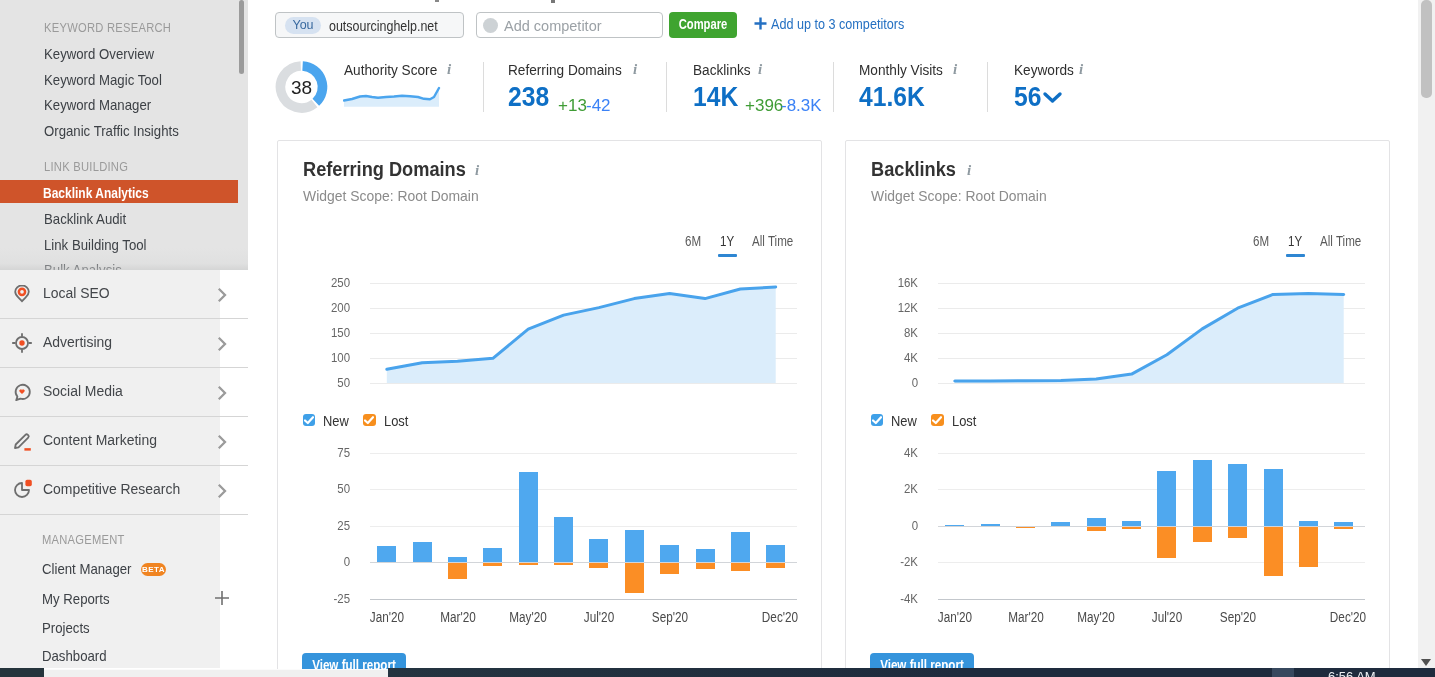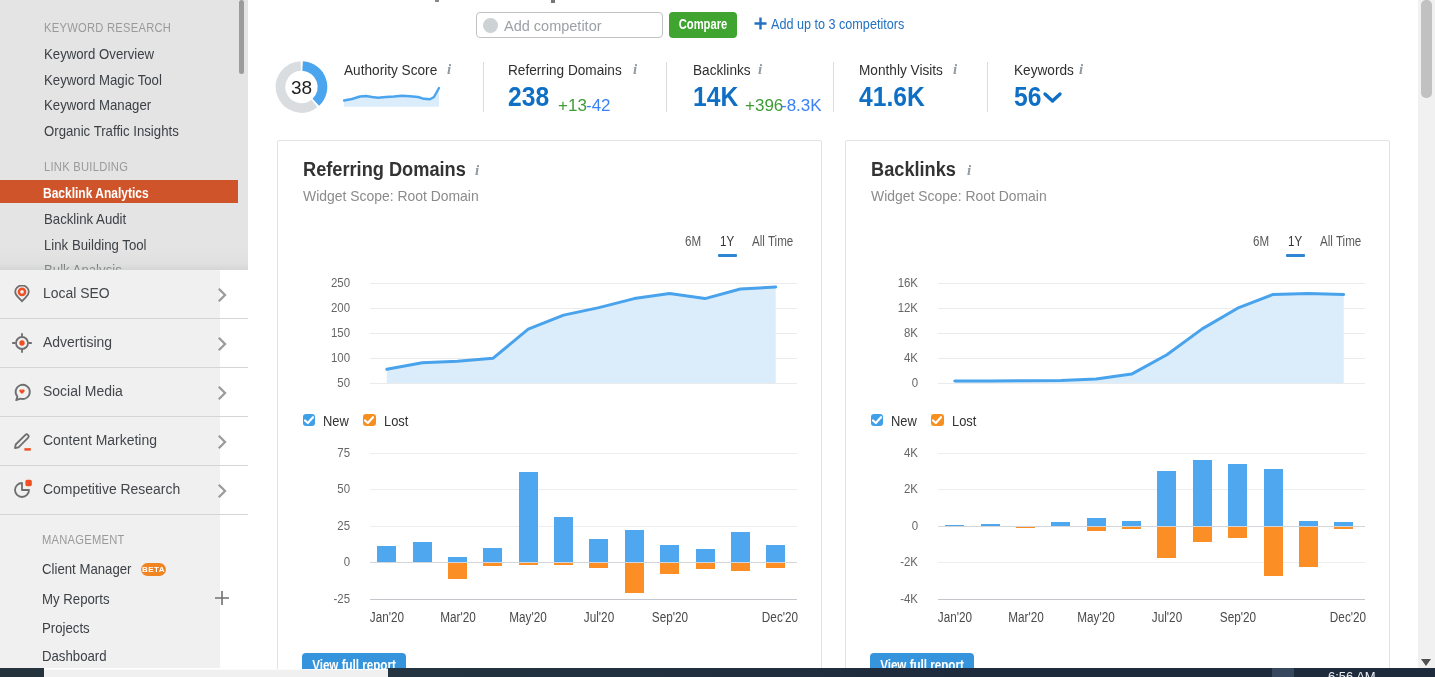--- a/index.html
+++ b/index.html
@@ -182,20 +182,24 @@
   <div class="mitem" style="top:376.5px">Dashboard</div>
 </div>
 <div id="beta">BETA</div>
 <svg id="plusr" width="14" height="14">
       <path d="M7 0 V14 M0 7 H14" stroke="#707070" stroke-width="1.6"></path>
     </svg>
 
 <div class="abs" style="left:435px;top:0;width:4px;height:2px;background:#888"></div>
 <div class="abs" style="left:551px;top:0;width:4px;height:3px;background:#777"></div>
 
+<div class="inp" id="inp1">
+      <div id="youpill">You</div>
+      <div id="dom">outsourcinghelp.net</div>
+    </div>
 <div class="inp" id="inp2">
       <div class="circ"></div>
       <div class="ph">Add competitor</div>
     </div>
 <div id="cmp">
       <span>Compare</span>
     </div>
 <svg id="plusb" width="13" height="13">
       <path d="M6.5 0.5 V12.5 M0.5 6.5 H12.5" stroke="#2470c2" stroke-width="2.4"></path>
     </svg>

